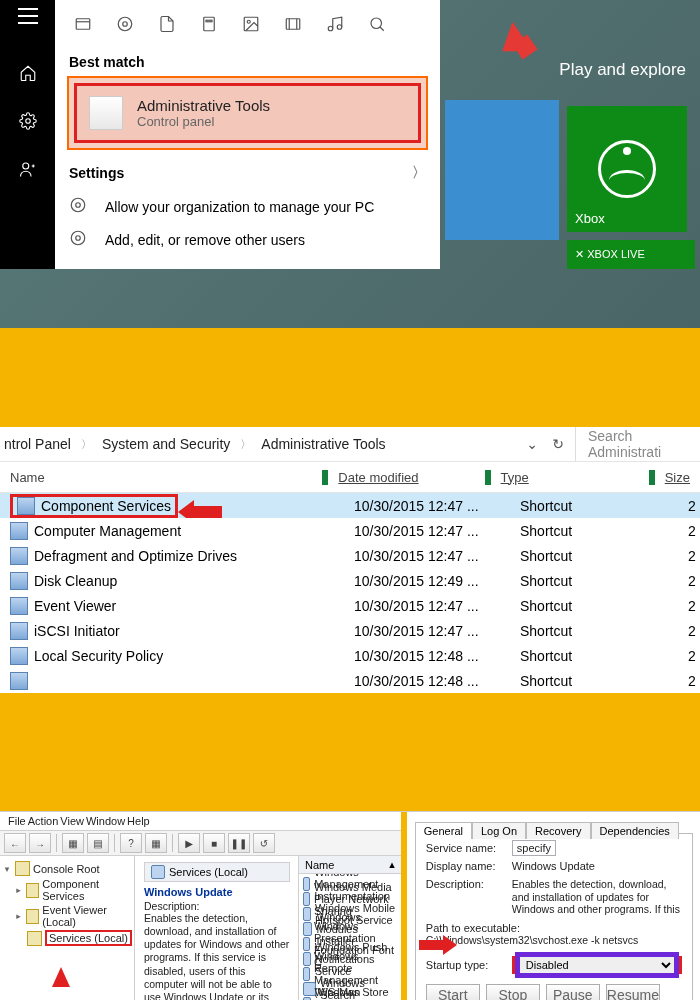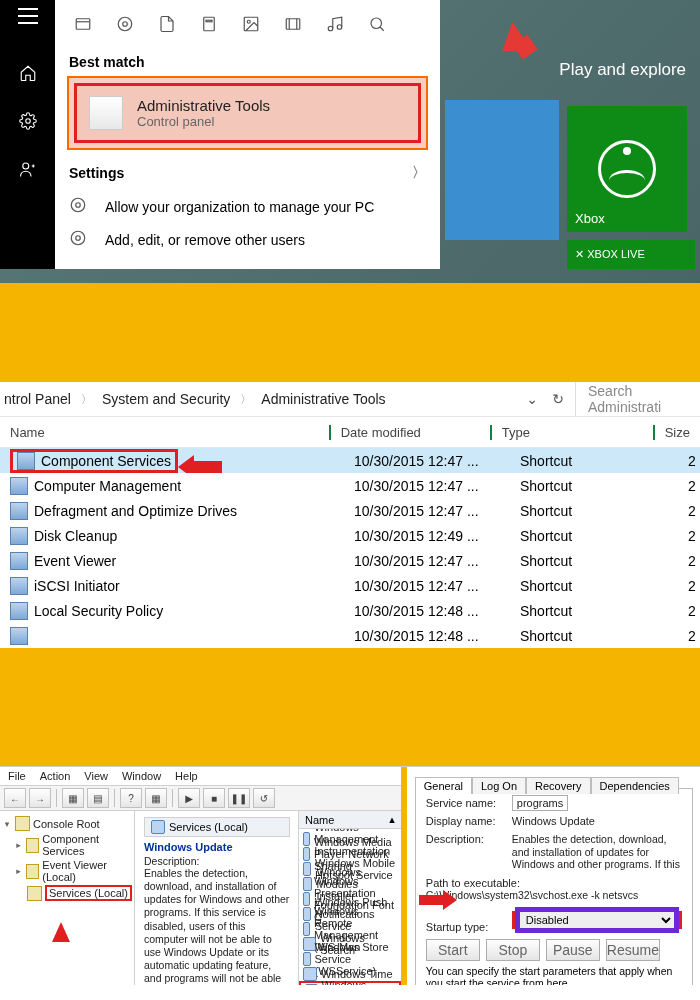--- a/index.html
+++ b/index.html
@@ -1,16 +1,16 @@
 <!DOCTYPE html>
 <html><head>
 <meta charset="utf-8">
 <style>
   body { margin:0; font-family:"Segoe UI",sans-serif; font-size:13px; width:700px; background:#fff; }
-  .sec1 { height:283px; position:relative; overflow:hidden; background:linear-gradient(135deg,#5a7a7a 0%,#4a6565 100%);padding-left:36px; }
+  .sec1 { height:328px; position:relative; overflow:hidden; background:linear-gradient(135deg,#5a7a7a 0%,#4a6565 100%);padding-left:36px; }
   .lrail { position:absolute; left:0; top:0; width:55px; height:269px; background:#000; display:flex; flex-direction:column; align-items:center; }
   .lrail .ham { margin-top:8px; width:20px; height:16px; display:flex; flex-direction:column; justify-content:space-between; cursor:pointer; }
   .lrail .ham span { height:2px; background:#fff; }
   .lrail .lricon { margin-top:40px; width:18px; height:18px; color:#fff; display:flex; align-items:center; justify-content:center; }
   .lrail .lricon+ .lricon { margin-top:30px; }
   .lrail svg { stroke:#fff; fill:none; stroke-width:1.5; }
   .panel { position:absolute; left:55px; top:0; width:385px; height:269px; background:#fff; }
   .pbar { height:48px; display:flex; align-items:center; gap:22px; padding:0 18px; }
   .pbar .pico { width:20px; height:20px; display:flex; align-items:center; justify-content:center; }
   .pbar svg { stroke:#555; fill:none; stroke-width:1.6; }
@@ -42,36 +42,36 @@
 
   .sec2 { }
   .bc { height:34px; display:flex; align-items:center; font-size:14px; color:#222; }
   .bc .bci { padding:0 4px; }
   .bc .sep2 { color:#888; padding:0 6px; font-size:11px; }
   .bc .right { margin-left:auto; display:flex; align-items:center; gap:8px; padding-right:4px; }
   .bc .rico { width:18px; height:18px; display:flex; align-items:center; justify-content:center; color:#555; }
   .bc .sbox { border-left:1px solid #ddd; height:34px; display:flex; align-items:center; padding:0 12px; color:#888; font-size:14px; width:96px; }
   .thead { display:flex; border-top:1px solid #e5e5e5; border-bottom:1px solid #e5e5e5; height:30px; align-items:center; font-size:13px; color:#444; }
   .thead>div { padding:0 10px; }
-  .thead>div+div { border-left:2px solid #15803d; }
+  .thead>div+div { border-left:6px solid #15803d;text-decoration:underline; }
   .cN{width:324px;} .cD{width:146px;} .cT{width:148px;} .cS{flex:1;}
   .tbody .trow { display:flex; height:25px; align-items:center; font-size:14px; }
   .tbody .trow>div { padding:0 10px; overflow:hidden; white-space:nowrap; }
   .tbody .trow.sel { background:#cde8f9; }
   .tbody .cN { display:flex; align-items:center; gap:6px; }
   .ficon { width:16px; height:16px; background:linear-gradient(#bcd4f0,#7ea8d8); border:1px solid #5a82b0; display:inline-block; }
   .hlred { border:3px solid #e02020; }
   .redarr { position:relative; }
   .redarr .arbody { position:absolute; width:28px; height:12px; background:#e02020; }
   .redarr .arhead { position:absolute; width:0; height:0; border-top:12px solid transparent; border-bottom:12px solid transparent; }
   .arrL .arhead { border-right:16px solid #e02020; left:-16px; top:-6px; }
 
   .sec3 { display:flex; height:218px; border-top:1px solid #ccc; font-size:11px; }
   .svc-left { width:434px; display:flex; flex-direction:column; }
-  .menub { height:18px; border-bottom:1px solid #d0d0d0; display:flex; align-items:center; gap:14px; padding:0 8px; background:#fff;text-align:center; }
+  .menub { height:18px; border-bottom:1px solid #d0d0d0; display:flex; align-items:center; gap:2px; padding:0 8px; background:#fff;text-align:center; }
   .menub span { color:#222; }
   .tbbar { height:24px; border-bottom:1px solid #d0d0d0; display:flex; align-items:center; gap:3px; padding:0 4px; background:#f4f4f4; }
   .tbbar .tb { width:20px; height:18px; border:1px solid #c0c0c0; background:linear-gradient(#fff,#e6e6e6); display:flex; align-items:center; justify-content:center; font-size:10px; color:#444; }
   .tbbar .vsep { width:1px; height:18px; background:#c0c0c0; margin:0 2px; }
   .svc-body { flex:1; display:flex; overflow:hidden; }
   .tree { width:130px; border-right:1px solid #d0d0d0; padding:4px 2px; background:#fff; }
   .tree .tnode { display:flex; align-items:center; gap:3px; padding:1px 0; font-size:11px; color:#222; }
   .tree .tnode .exp { width:10px; text-align:center; color:#666; font-size:9px; }
   .tree .tic { width:13px; height:13px; background:#f0e6b0; border:1px solid #c0a020; }
   .tree .selnode { border:2px solid #e02020; padding:0 2px; display:inline-block; }
@@ -460,35 +460,35 @@
   <div class="svc-right">
     <div class="tabs3">
       <div class="tab act">General</div>
       <div class="tab">Log On</div>
       <div class="tab">Recovery</div>
       <div class="tab">Dependencies</div>
     </div>
     <div class="tabp">
       <div class="frow">
           <div class="flab">Service name:</div>
-          <div class="fval"><span class="tinput">programs</span></div>
+          <div class="fval"><span class="tinput">specify</span></div>
         </div>
       <div class="frow">
           <div class="flab">Display name:</div>
           <div class="fval">Windows Update</div>
         </div>
       <div class="frow">
           <div class="flab">Description:</div>
           <div class="fval" style="font-size:10.5px;line-height:1.2">Enables the detection, download, and installation of updates for Windows and other programs. If this</div>
         </div>
       <div class="frow" style="flex-direction:column">
           <div class="flab" style="width:auto">Path to executable:</div>
           <div class="fval" style="font-size:10.5px">C:\Windows\system32\svchost.exe -k netsvcs</div>
         </div>
-      <div class="frow" style="align-items:flex-end">
+      <div class="frow" style="align-items:center">
           <div class="flab">Startup type:</div>
           <div class="fval"><span class="tsel"><select><option>Disabled</option></select></span></div>
         </div>
       <div class="sarr">
           <div class="abody"></div>
           <div class="ahead"></div>
         </div>
       <div class="btns3">
         <div class="b">Start</div>
         <div class="b">Stop</div>

